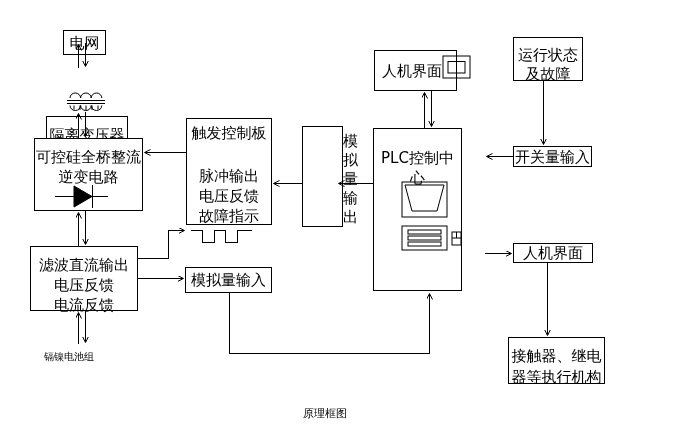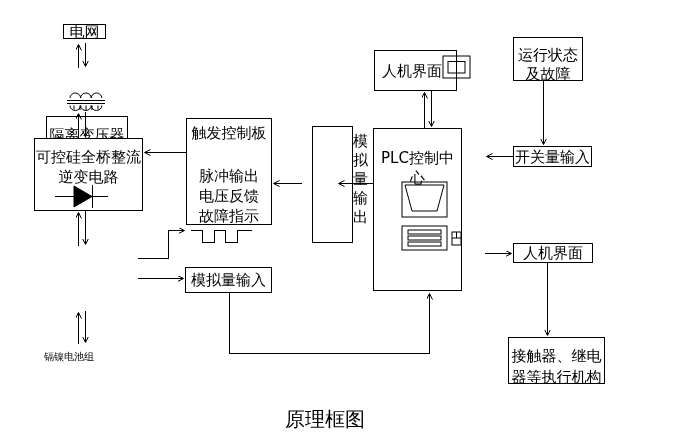--- a/index.html
+++ b/index.html
@@ -29,61 +29,66 @@
     word-break:break-all;
     line-height:19px;
     text-align:center;
   }
   .freetext{
     position:absolute;
     font-size:10px;
     z-index:1;
     white-space:nowrap;
   }
-  #caption{font-size:20px;}
+  #caption{font-size:11px;}
   #overlay{
     position:absolute;left:0;top:0;width:685px;height:440px;
     z-index:2;pointer-events:none;
   }
   .ln{stroke:#000;stroke-width:1;fill:none;shape-rendering:crispEdges;}
   .sym{stroke:#000;stroke-width:1;fill:none;}
 </style>
 </head>
 <body>
 
 <div id="canvas">
 
-  <div class="box center" style="left:63px;top:24px;width:43px;height:15px;">
+  <div class="box center" style="left:63px;top:30px;width:43px;height:25px;">
     <span>电网</span>
   </div>
 
   <div class="box toptext" style="left:46px;top:68px;width:82px;height:32px;margin-top:48px;">
     <div>隔离变压器</div>
   </div>
 
   <div class="box toptext" style="left:34px;top:138px;width:109px;height:73px;">
     <div>可控硅全桥整流</div>
     <div>逆变电路</div>
   </div>
 
+  <div class="box toptext" style="left:30px;top:246px;width:108px;height:65px;">
+    <div>滤波直流输出</div>
+    <div>电压反馈</div>
+    <div>电流反馈</div>
+  </div>
 
   <div class="freetext" style="left:44px;top:350px;">镉镍电池组</div>
 
   <div class="box" style="left:186px;top:118px;width:86px;height:107px;">
     <div style="margin-top:4px;">触发控制板</div>
     <div style="margin-top:23px;">脉冲输出</div>
     <div>电压反馈</div>
     <div>故障指示</div>
   </div>
 
   <div class="box center" style="left:185px;top:267px;width:87px;height:26px;">
     <span>模拟量输入</span>
   </div>
 
-  <div class="box" style="left:312px;top:126px;width:35px;height:117px;padding-left:39px;">
+  <div class="box" style="left:302px;top:126px;width:35px;height:101px;padding-left:39px;">
     <div class="vtext">模拟量输出</div>
   </div>
 
   <div class="box" style="left:374px;top:50px;width:83px;height:41px;">
     <div style="position:absolute;left:7px;top:10px;">人机界面</div>
   </div>
 
   <div class="box" style="left:373px;top:128px;width:89px;height:163px;">
     <div style="margin-top:19px;">PLC控制中心</div>
   </div>

